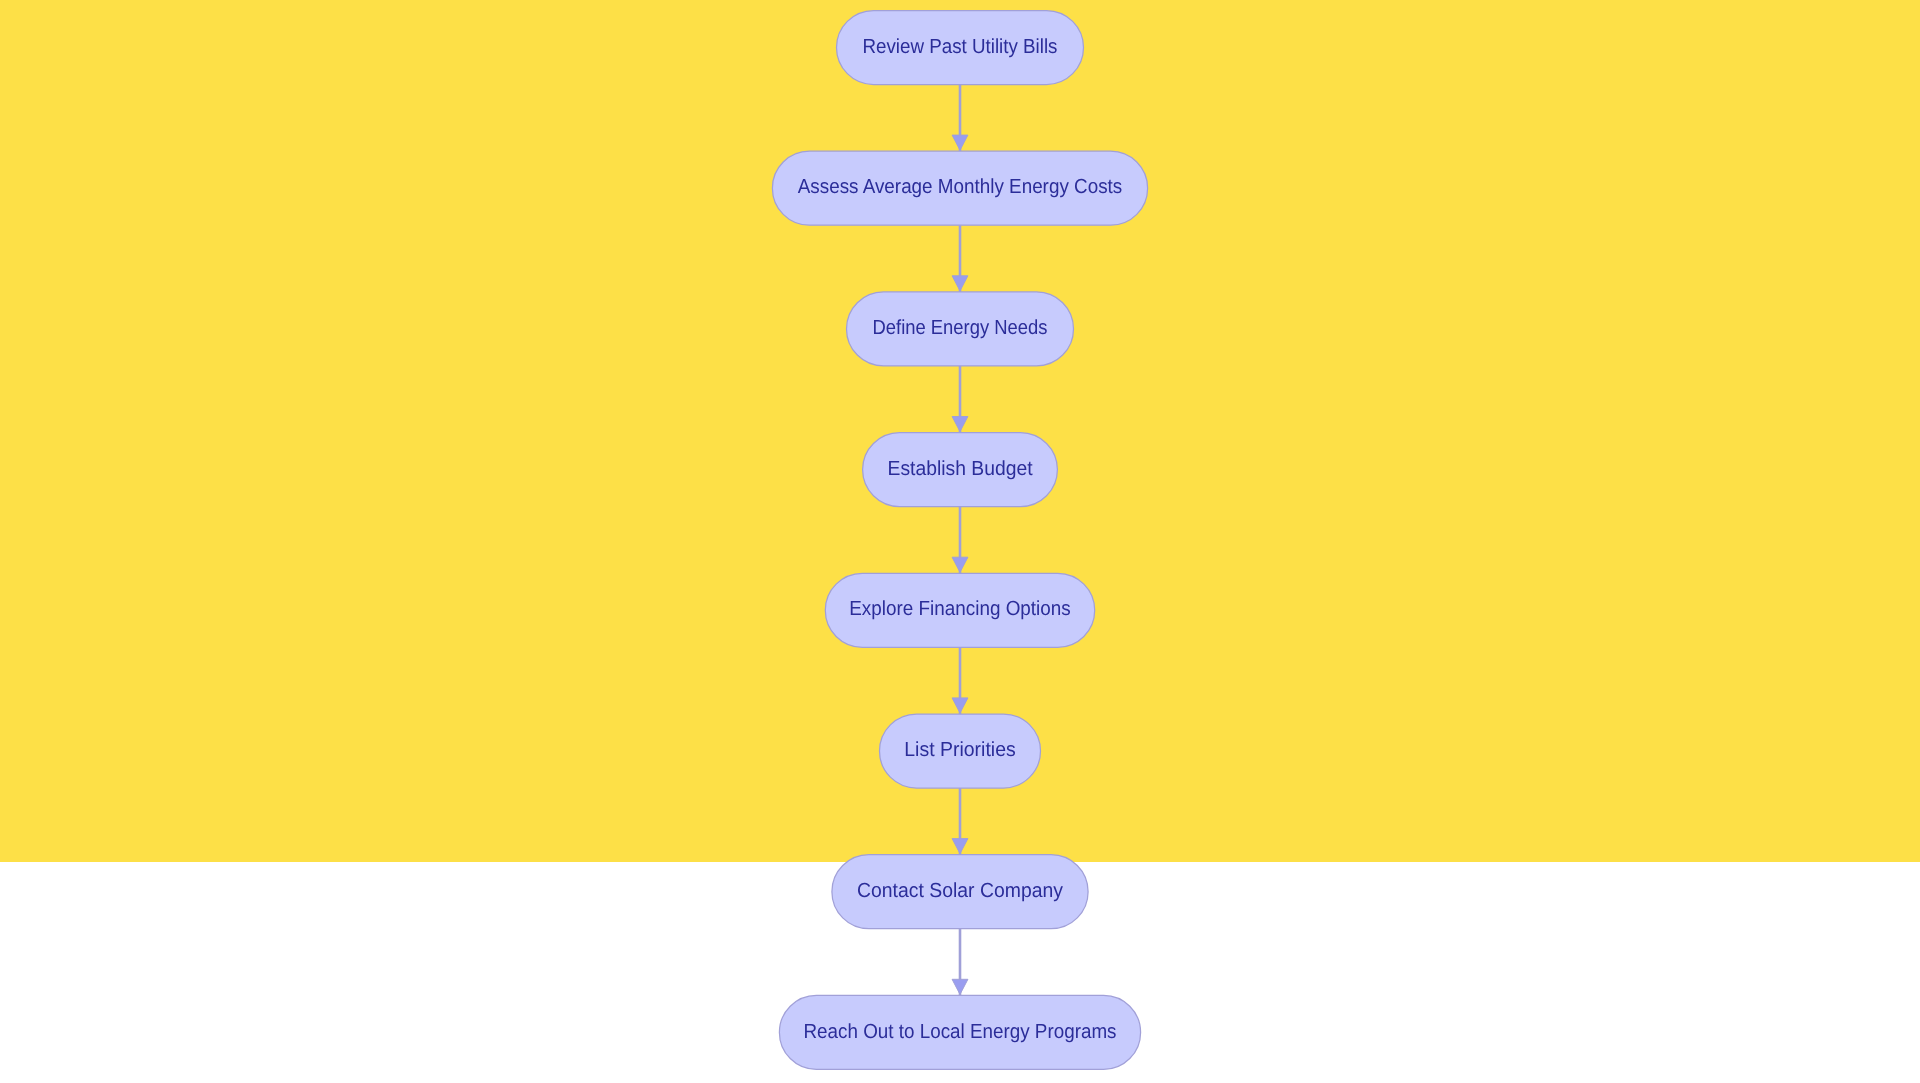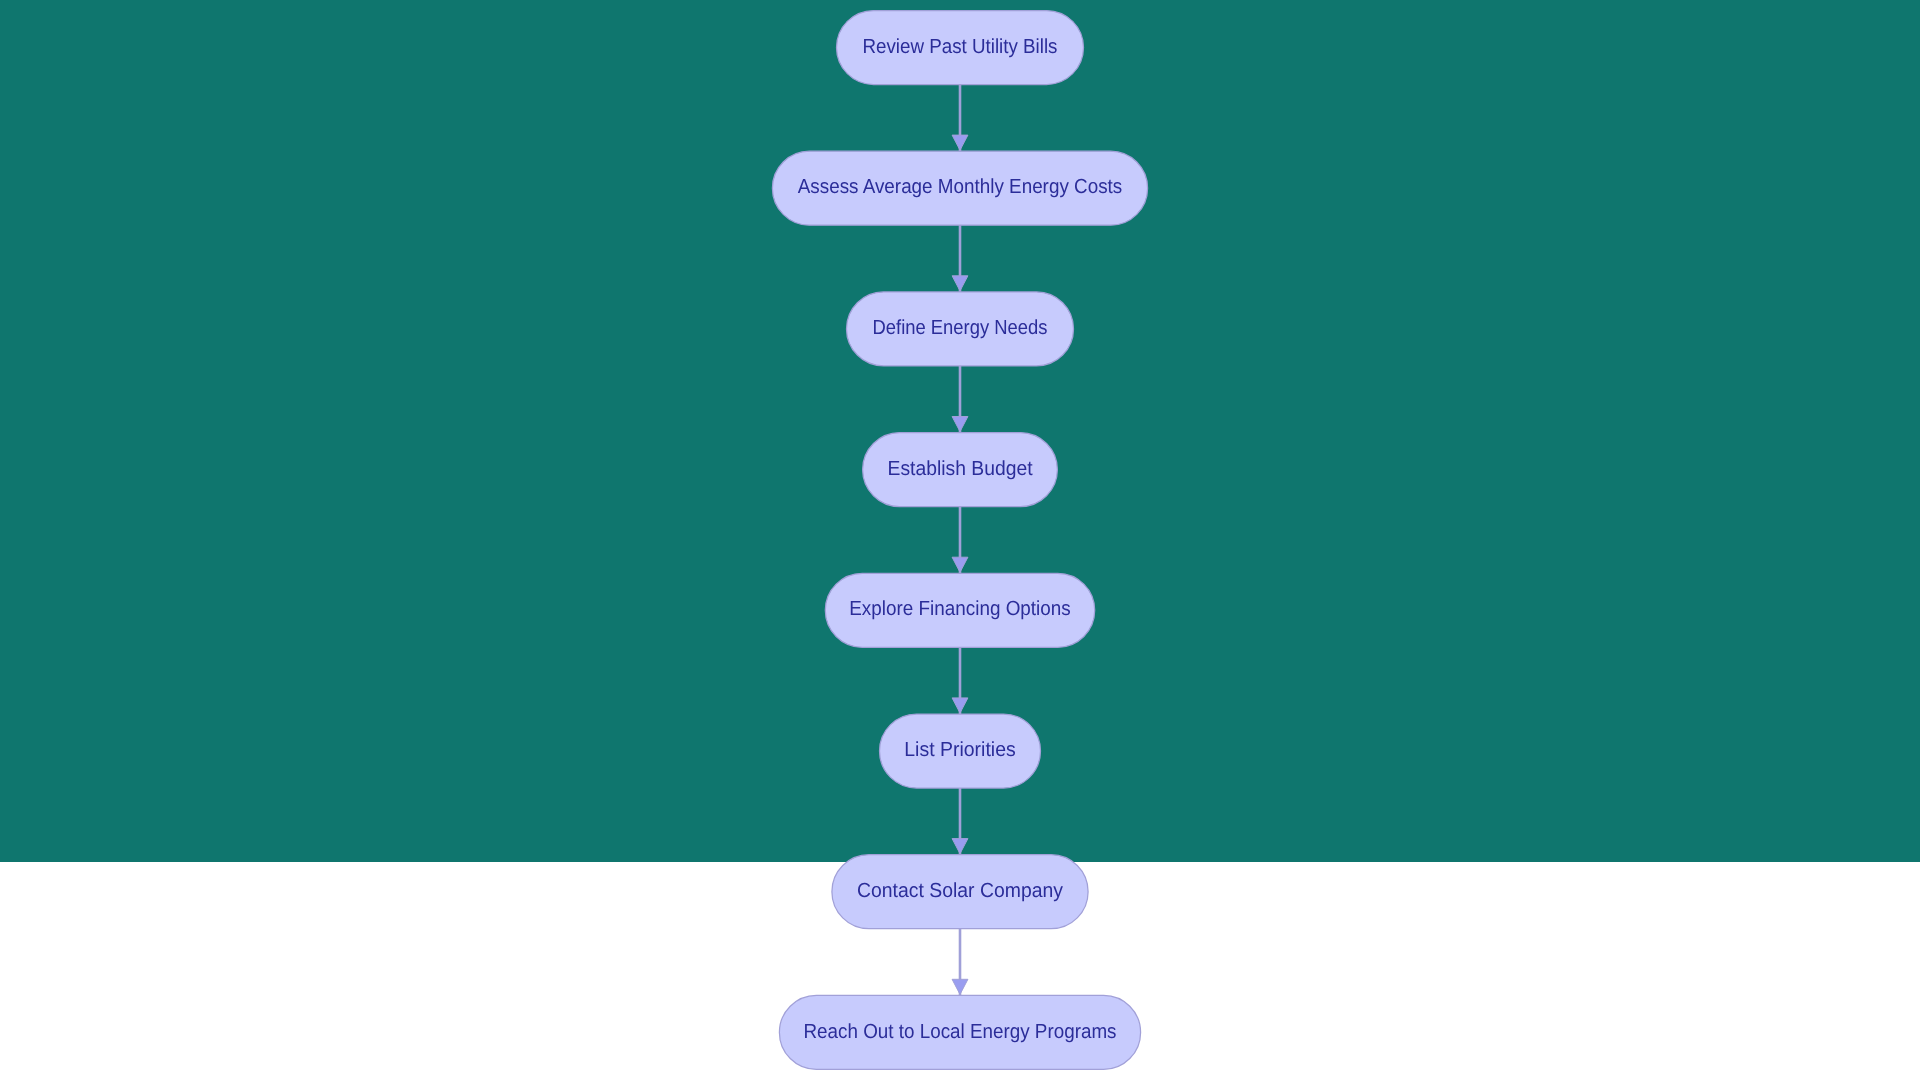--- a/index.html
+++ b/index.html
@@ -1,20 +1,20 @@
 <!DOCTYPE html>
 <html><head>
 <meta charset="utf-8">
 <style>
   html,body{margin:0;padding:0;}
   body{
     width:1920px;height:1083px;background:#ffffff;overflow:hidden;
     font-family:"Liberation Sans",sans-serif;
   }
-  #stage{position:relative;width:1920px;height:862px;background:#0f766e;}
+  #stage{position:relative;width:1920px;height:862px;background:#fde047;}
   svg#chart{display:block;width:1920px;height:1083px;}
   .node-shape{fill:#c7cbfd;stroke:#a1a0d8;stroke-width:1.25;}
   .node-label{
     fill:#2b2d99;font-family:"Liberation Sans",sans-serif;font-size:20.4px;
     font-weight:400;white-space:pre;
     -webkit-font-smoothing:antialiased;text-rendering:geometricPrecision;
   }
   .edge-line{stroke:#a0a0d8;stroke-width:2.6;fill:none;}
   .edge-arrowhead{fill:#999df0;stroke:#a0a0d8;stroke-width:1;stroke-linejoin:miter;}
 </style>

